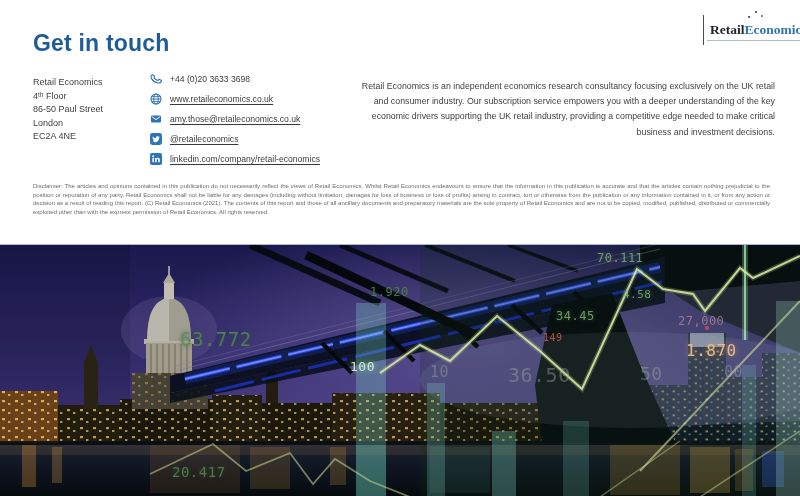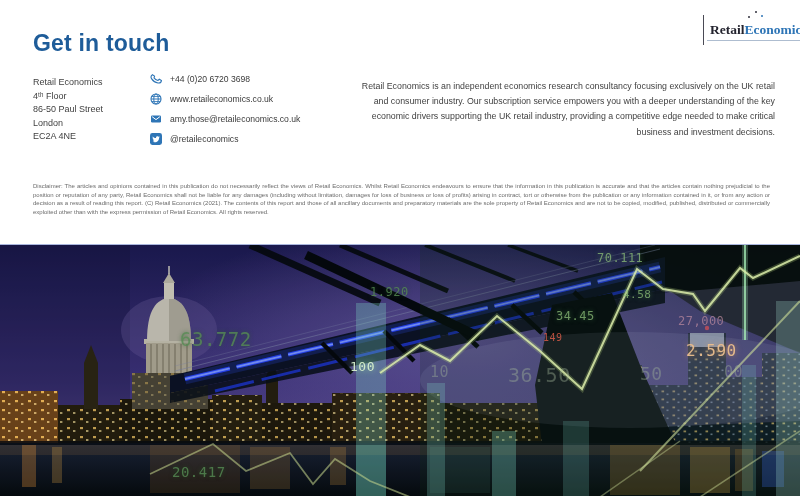--- a/index.html
+++ b/index.html
@@ -20,21 +20,21 @@
   
   .title{position:absolute;left:33px;top:30px;font-size:23px;font-weight:bold;
          color:#1e5c99;letter-spacing:.2px;}
   
   .address{position:absolute;left:33px;top:76px;font-size:9px;line-height:13.5px;color:#3f3f3f;}
   
   .contacts{position:absolute;left:150px;top:72px;}
   .contact-row{display:flex;align-items:center;height:13px;margin-bottom:7.2px;}
   .contact-row svg{flex:0 0 auto;}
   .contact-text{margin-left:8px;font-size:8.6px;color:#3a3a3a;}
-  .contact-text.link{text-underline-offset:1.5px;cursor:pointer;}
+  .contact-text.link{text-decoration:underline;text-underline-offset:1.5px;cursor:pointer;}
   
   .about{position:absolute;left:348px;top:79px;width:427px;font-size:8.8px;
          line-height:15.2px;color:#3f3f3f;text-align:right;}
   
   .disclaimer{position:absolute;left:33px;top:182px;width:737px;font-size:6px;
               line-height:8.6px;color:#6b6b6b;text-align:justify;}
   
   .photo{position:absolute;left:0;top:244px;width:800px;height:252px;overflow:hidden;
          border-top:1px solid #aab6dd;background:#1b1650;}
   .photo svg{position:absolute;left:0;top:0;}
@@ -71,21 +71,21 @@
     <div>London</div>
     <div>EC2A 4NE</div>
   </div>
 
   <div class="contacts">
 
     <div class="contact-row">
       <svg width="12" height="12" viewBox="0 0 12 12">
         <path d="M3.4,1.1 L5.2,2.9 L4.3,4.5 C4.9,6 6.1,7.2 7.6,7.8 L9.2,6.9 L11,8.7 C10.4,10.3 8.7,10.9 7.1,10.3 C4.3,9.2 2.9,7.8 1.8,5 C1.2,3.4 1.8,1.7 3.4,1.1 Z" fill="none" stroke="#2e75b6" stroke-width="1.1" transform="rotate(-12 6 6)"></path>
       </svg>
-      <span class="contact-text">+44 (0)20 6720 3698</span>
+      <span class="contact-text">+44 (0)20 3633 3698</span>
     </div>
 
     <div class="contact-row">
       <svg width="12" height="12" viewBox="0 0 12 12">
         <circle cx="6" cy="6" r="5" fill="none" stroke="#2e75b6" stroke-width="1.1"></circle>
         <ellipse cx="6" cy="6" rx="2.2" ry="5" fill="none" stroke="#2e75b6" stroke-width="1"></ellipse>
         <line x1="1.2" y1="6" x2="10.8" y2="6" stroke="#2e75b6" stroke-width="1"></line>
         <line x1="1.8" y1="3.4" x2="10.2" y2="3.4" stroke="#2e75b6" stroke-width=".9"></line>
         <line x1="1.8" y1="8.6" x2="10.2" y2="8.6" stroke="#2e75b6" stroke-width=".9"></line>
       </svg>
@@ -101,20 +101,29 @@
     </div>
 
     <div class="contact-row">
       <svg width="12" height="12" viewBox="0 0 12 12">
         <rect x="0" y="0" width="12" height="12" rx="2.4" fill="#2e75b6"></rect>
         <path d="M9.9,3.9 c-.3.13-.6.2-.9.23 .32-.2.56-.5.68-.86 -.3.18-.64.3-1,.38 a1.55,1.55 0 0 0 -2.68,1.06 c0,.12.01.24.04.35 -1.3-.06-2.45-.68-3.22-1.62 -.14.23-.21.5-.21.78 0,.54.27,1.01.69,1.29 -.25-.01-.49-.08-.7-.19 v.02 c0,.75.53,1.38 1.24,1.52 -.13.04-.27.05-.41.05 -.1,0-.2-.01-.29-.03 .2.62.77,1.07 1.45,1.08 -.53.42-1.2.67-1.93.67 -.13,0-.25,0-.37-.02 .69.44,1.5.7 2.38.7 2.85,0 4.41-2.36 4.41-4.41 l-.01-.2 c.3-.22.57-.49.78-.8z" fill="#ffffff"></path>
       </svg>
       <span class="contact-text link">@retaileconomics</span>
     </div>
 
+    <div class="contact-row">
+      <svg width="12" height="12" viewBox="0 0 12 12">
+        <rect x="0" y="0" width="12" height="12" rx="2" fill="#2e75b6"></rect>
+        <circle cx="3.2" cy="3.3" r="1" fill="#ffffff"></circle>
+        <rect x="2.4" y="4.9" width="1.55" height="4.3" fill="#ffffff"></rect>
+        <path d="M5.1,4.9 h1.5 v.65 c.25-.42.75-.78 1.45-.78 1.1,0 1.75.7 1.75,1.95 v2.48 h-1.55 v-2.2 c0-.6-.25-.97-.75-.97 -.5,0-.85.38-.85,1.02 v2.15 h-1.55 z" fill="#ffffff"></path>
+      </svg>
+      <span class="contact-text link">linkedin.com/company/retail-economics</span>
+    </div>
   </div>
 
   <div class="about">Retail Economics is an independent economics research consultancy focusing exclusively on the UK retail and consumer industry. Our subscription service empowers you with a deeper understanding of the key economic drivers supporting the UK retail industry, providing a competitive edge needed to make critical business and investment decisions.</div>
 
   <div class="disclaimer">Disclaimer: The articles and opinions contained in this publication do not necessarily reflect the views of Retail Economics. Whilst Retail Economics endeavours to ensure that the information in this publication is accurate and that the articles contain nothing prejudicial to the position or reputation of any party, Retail Economics shall not be liable for any damages (including without limitation, damages for loss of business or loss of profits) arising in contract, tort or otherwise from the publication or any information contained in it, or from any action or decision as a result of reading this report. (C) Retail Economics (2021). The contents of this report and those of all ancillary documents and preparatory materials are the sole property of Retail Economics and are not to be copied, modified, published, distributed or commercially exploited other than with the express permission of Retail Economics. All rights reserved.</div>
 
   <div class="photo">
     <svg width="800" height="252" viewBox="0 0 800 252">
       <defs>
         <linearGradient id="sky" x1="0" y1="0" x2="0" y2="1">
@@ -276,21 +285,21 @@
       </g>
     </svg>
 
     <span class="tk tk-dark" style="left:180px;top:83px;font-size:19px">63.772</span>
     <span class="tk tk-dark" style="left:370px;top:40px;font-size:12px">1.920</span>
     <span class="tk tk-mid" style="left:597px;top:6px;font-size:12px">70.111</span>
     <span class="tk tk-mid" style="left:623px;top:43px;font-size:11px">4.58</span>
     <span class="tk tk-mid" style="left:556px;top:64px;font-size:12px">34.45</span>
     <span class="tk tk-red" style="left:543px;top:87px;font-size:10px">149</span>
     <span class="tk tk-mauve" style="left:678px;top:69px;font-size:12px">27,000</span>
-    <span class="tk tk-amber" style="left:686px;top:96px;font-size:16px">2.590</span>
+    <span class="tk tk-amber" style="left:686px;top:96px;font-size:16px">1.870</span>
     <span class="tk tk-bright" style="left:350px;top:114px;font-size:13px">100</span>
     <span class="tk tk-faint" style="left:430px;top:118px;font-size:15px">10</span>
     <span class="tk tk-faint" style="left:508px;top:118px;font-size:20px">36.50</span>
     <span class="tk tk-faint" style="left:640px;top:118px;font-size:18px">50</span>
     <span class="tk tk-faint" style="left:724px;top:118px;font-size:15px">00</span>
     <span class="tk tk-dark" style="left:172px;top:219px;font-size:14px">20.417</span>
   </div>
 </div>
 
 </body></html>

